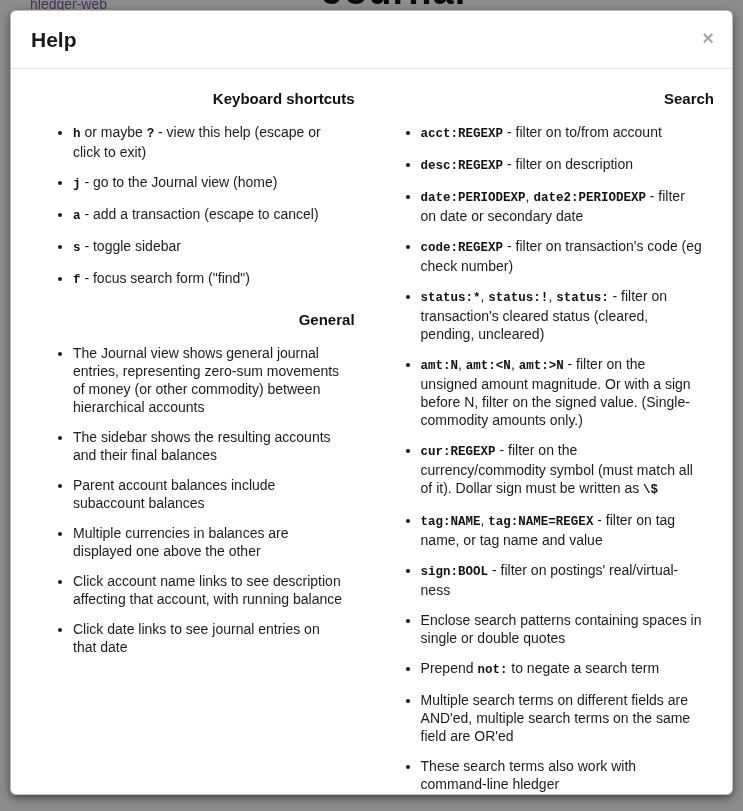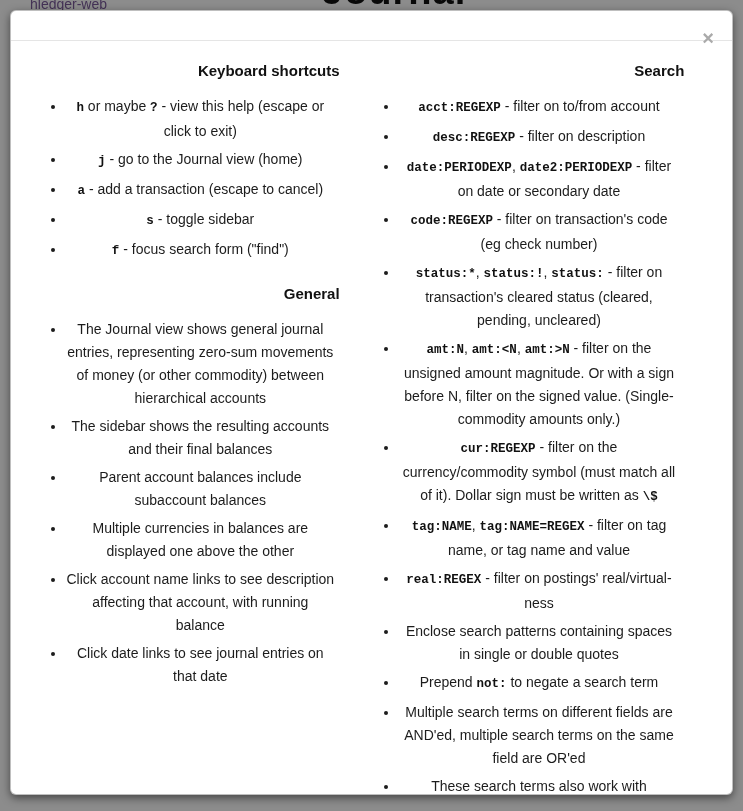--- a/index.html
+++ b/index.html
@@ -49,41 +49,42 @@
   .col-left{width:50.3%;padding-right:16px;}
   .col-right{flex:1;}
   .section-heading{
     margin:22px 0 16px 0;font-size:15px;font-weight:bold;color:#111;text-align:right;
   }
   .col .section-heading:first-child{margin-top:0;}
   ul.help-list{
     margin:0 0 14px 0;padding:0 0 0 38px;list-style:disc;
   }
   ul.help-list li{
-    font-size:14px;line-height:23px;color:#1c1c1c;margin:5px;text-align:center;
+    font-size:14px;line-height:18px;color:#1c1c1c;margin:12px;
   }
   ul.help-list li code{
     font-family:"Liberation Mono","DejaVu Sans Mono",monospace;
     font-weight:bold;font-size:12.5px;color:#111;
   }
 </style>
 </head>
 <body>
 
 <div class="page">
   <a class="site-link" href="#">hledger-web</a>
   <div class="accent-frag"></div>
   <h1 class="page-heading">Journal</h1>
 </div>
 
 <div class="backdrop"></div>
 
 <div class="modal">
   <div class="modal-header">
     <span class="close">×</span>
+    <div class="modal-title">Help</div>
   </div>
   <div class="modal-body">
     <div class="col col-left">
         <h3 class="section-heading">Keyboard shortcuts</h3>
         <ul class="help-list">
           <li><code>h</code> or maybe <code>?</code> - view this help (escape or click to exit)</li>
           <li><code>j</code> - go to the Journal view (home)</li>
           <li><code>a</code> - add a transaction (escape to cancel)</li>
           <li><code>s</code> - toggle sidebar</li>
           <li><code>f</code> - focus search form ("find")</li>
@@ -102,21 +103,21 @@
         <h3 class="section-heading">Search</h3>
         <ul class="help-list">
           <li><code>acct:REGEXP</code> - filter on to/from account</li>
           <li><code>desc:REGEXP</code> - filter on description</li>
           <li><code>date:PERIODEXP</code>, <code>date2:PERIODEXP</code> - filter on date or secondary date</li>
           <li><code>code:REGEXP</code> - filter on transaction's code (eg check number)</li>
           <li><code>status:*</code>, <code>status:!</code>, <code>status:</code> - filter on transaction's cleared status (cleared, pending, uncleared)</li>
           <li><code>amt:N</code>, <code>amt:&lt;N</code>, <code>amt:&gt;N</code> - filter on the unsigned amount magnitude. Or with a sign before N, filter on the signed value. (Single-commodity amounts only.)</li>
           <li><code>cur:REGEXP</code> - filter on the currency/commodity symbol (must match all of it). Dollar sign must be written as <code>\$</code></li>
           <li><code>tag:NAME</code>, <code>tag:NAME=REGEX</code> - filter on tag name, or tag name and value</li>
-          <li><code>real:REGEX</code> - filter on postings' real/virtual-ness</li>
+          <li><code>sign:BOOL</code> - filter on postings' real/virtual-ness</li>
           <li>Enclose search patterns containing spaces in single or double quotes</li>
           <li>Prepend <code>not:</code> to negate a search term</li>
           <li>Multiple search terms on different fields are AND'ed, multiple search terms on the same field are OR'ed</li>
           <li>These search terms also work with command-line hledger</li>
         </ul>
       </div>
   </div>
 </div>
 
 </body></html>

